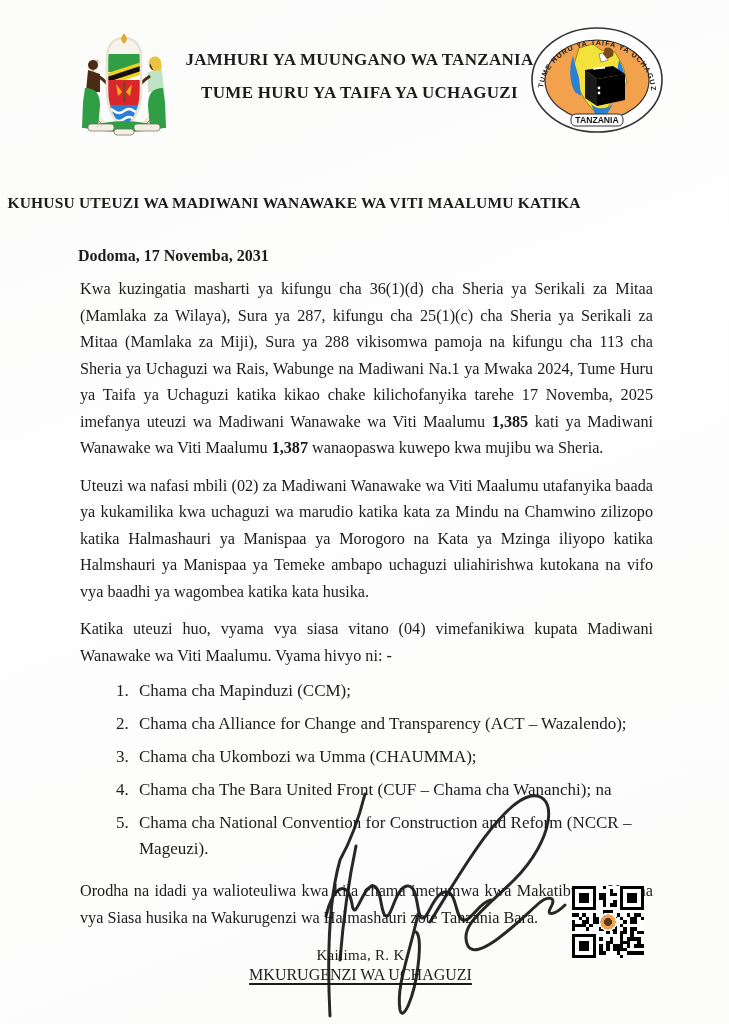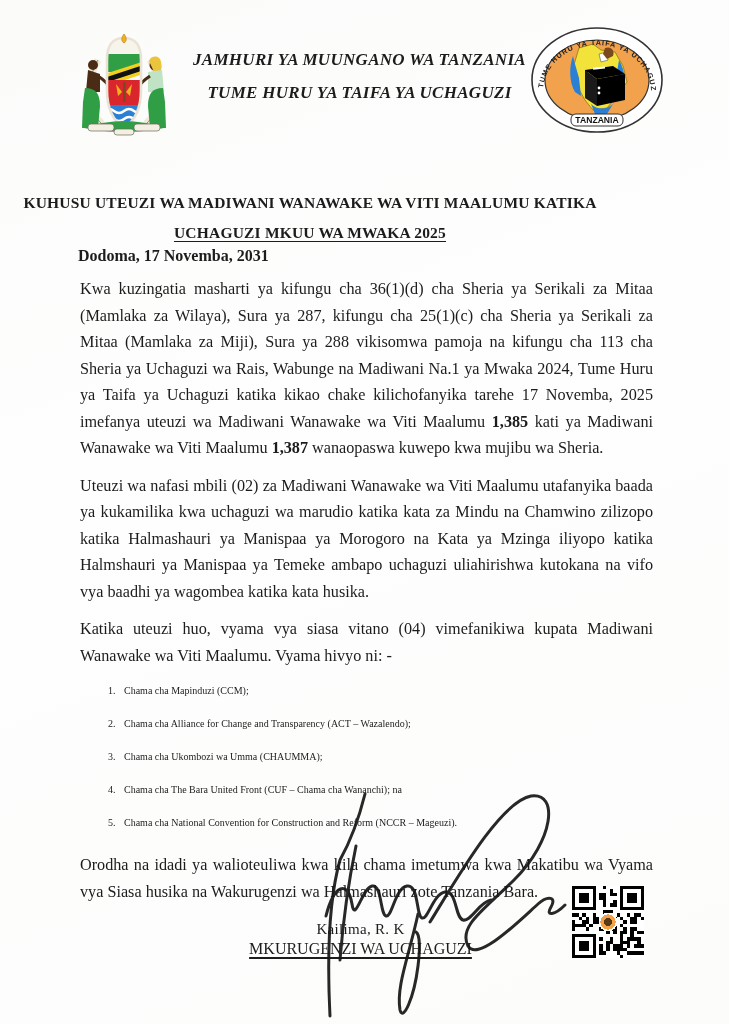--- a/index.html
+++ b/index.html
@@ -6,36 +6,36 @@
   body{width:729px;height:1024px;background:#e9e9e9;font-family:"Liberation Serif", serif;}
   .page{
     position:relative;width:729px;height:1024px;overflow:hidden;
     background:linear-gradient(160deg,#fbfbfa 0%, #fefefe 40%, #fcfcfb 100%);
     color:#1c1c1c;
   }
   
   .letterhead{position:absolute;top:26px;left:0;width:729px;height:112px;}
   .coat{position:absolute;left:76px;top:6px;}
   .lh-titles{position:absolute;left:180px;right:190px;top:24px;text-align:center;}
-  .lh1,.lh2{font-weight:bold;font-size:17px;letter-spacing:.3px;font-style:italic;}
+  .lh1,.lh2{font-weight:bold;font-size:17px;letter-spacing:.3px;}
   .lh2{margin-top:13px;}
   .commission-logo{position:absolute;right:62px;top:0px;}
   
   .notice-title{position:absolute;top:152px;left:0;width:729px;text-align:center;
     font-weight:bold;font-size:15.5px;letter-spacing:.3px;}
-  .subject{position:absolute;top:188px;left:16px;width:588px;text-align:center;
+  .subject{position:absolute;top:188px;left:0;width:588px;text-align:center;
     font-weight:bold;font-size:15.5px;line-height:30px;letter-spacing:.2px;}
   .subject .u{text-decoration:underline;text-underline-offset:3px;text-decoration-thickness:1.4px;}
   .dateline{position:absolute;top:247px;left:78px;font-weight:bold;font-size:16px;}
   
   .content{position:absolute;top:276px;left:76px;width:577px;}
   .body-p{margin:0 0 0 4px;text-align:justify;font-size:16.2px;line-height:26.5px;}
   .body-p + .body-p{margin-top:11px;}
   .party-list{margin:9px 0 0 0;padding:0 0 0 42px;}
-  .party-list li{font-size:10px;line-height:26px;margin-top:7px;padding-left:6px;}
+  .party-list li{font-size:17px;line-height:26px;margin-top:7px;padding-left:6px;margin-left:15px;}
   .closing{margin-top:16px;}
   
   .sign-name{margin-top:16px;text-align:center;font-size:15px;letter-spacing:.3px;
     transform:translateX(-4px);}
   .sign-title{margin-top:2px;text-align:center;font-weight:normal;font-size:16px;
     transform:translateX(-4px);}
   .sign-title span{text-decoration:underline;text-underline-offset:3px;text-decoration-thickness:1.6px;}
   .signature-svg{position:absolute;left:268px;top:784px;pointer-events:none;}
   .qr{position:absolute;left:572px;top:886px;}
 </style>
@@ -140,21 +140,20 @@
       <g>
         <rect x="44" y="88" width="52" height="12" rx="5" fill="#fff" stroke="#333" stroke-width="1"></rect>
         <text x="70" y="97" text-anchor="middle" font-family="Liberation Sans, sans-serif" font-size="8.6" font-weight="bold" fill="#111">TANZANIA</text>
       </g>
     </svg>
   </div>
 
 
   <div class="subject">
     <div>KUHUSU UTEUZI WA MADIWANI WANAWAKE WA VITI MAALUMU KATIKA</div>
-    <div class="u">UCHAGUZI MKUU WA MWAKA 2025</div>
   </div>
 
   <div class="dateline">Dodoma, 17 Novemba, 2031</div>
 
   <div class="content">
 
     <p class="body-p"><span>Kwa kuzingatia masharti ya kifungu cha 36(1)(d) cha Sheria ya Serikali za Mitaa (Mamlaka za Wilaya), Sura ya 287, kifungu cha 25(1)(c) cha Sheria ya Serikali za Mitaa (Mamlaka za Miji), Sura ya 288 vikisomwa pamoja na kifungu cha 113 cha Sheria ya Uchaguzi wa Rais, Wabunge na Madiwani Na.1 ya Mwaka 2024, Tume Huru ya Taifa ya Uchaguzi katika kikao chake kilichofanyika tarehe 17 Novemba, 2025 imefanya uteuzi wa Madiwani Wanawake wa Viti Maalumu </span><b>1,385</b><span> kati ya Madiwani Wanawake wa Viti Maalumu </span><b>1,387</b><span> wanaopaswa kuwepo kwa mujibu wa Sheria.</span></p>
 
     <p class="body-p">Uteuzi wa nafasi mbili (02) za Madiwani Wanawake wa Viti Maalumu utafanyika baada ya kukamilika kwa uchaguzi wa marudio katika kata za Mindu na Chamwino zilizopo katika Halmashauri ya Manispaa ya Morogoro na Kata ya Mzinga iliyopo katika Halmshauri ya Manispaa ya Temeke ambapo uchaguzi uliahirishwa kutokana na vifo vya baadhi ya wagombea katika kata husika.</p>
 

